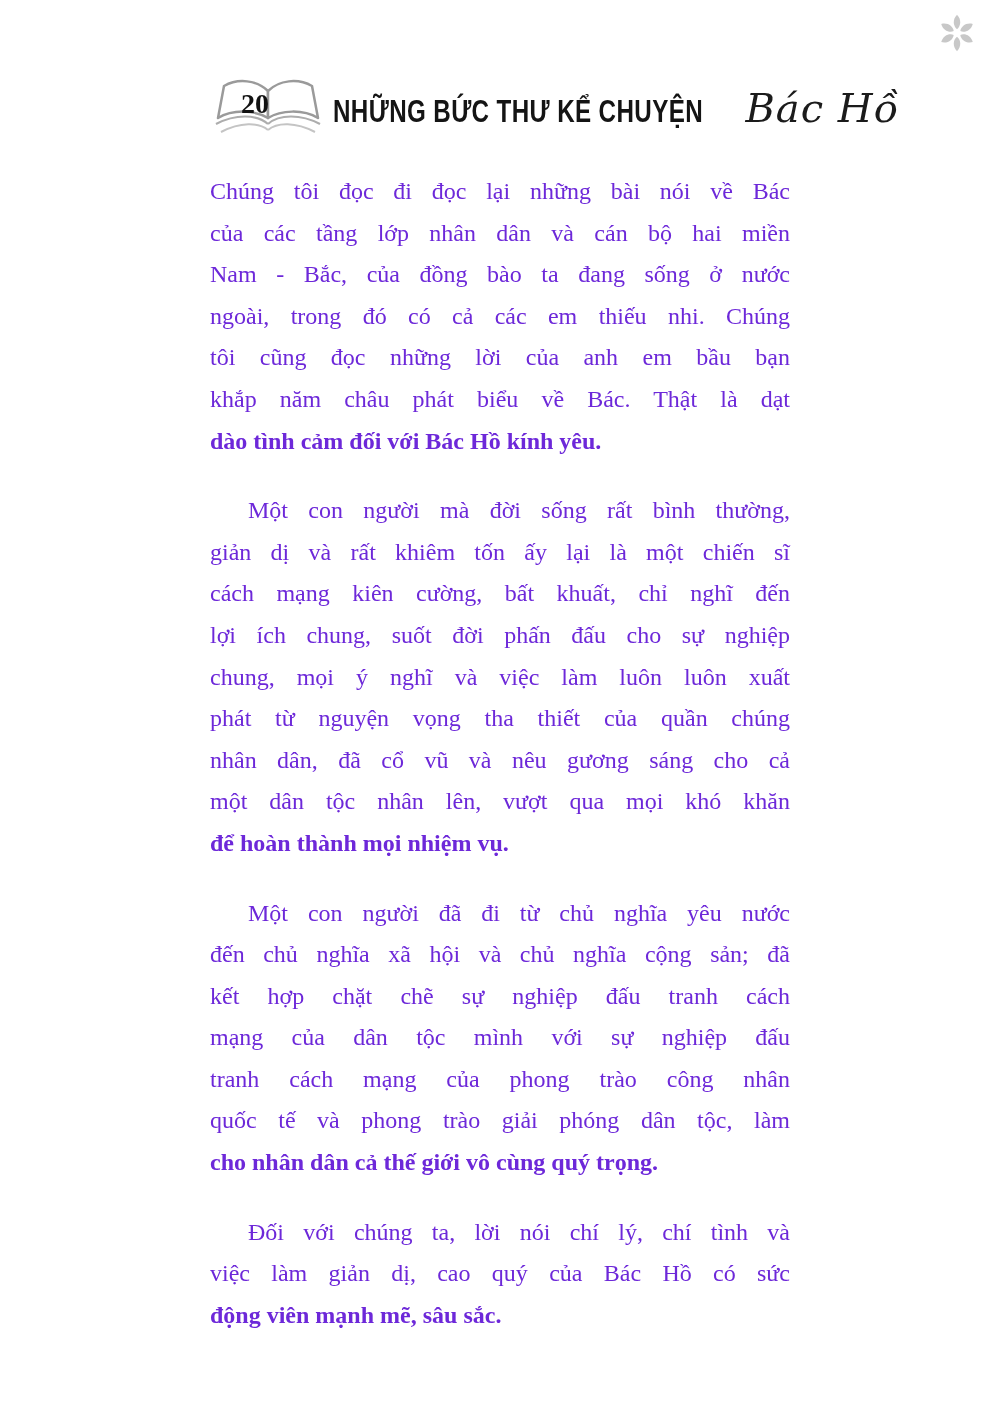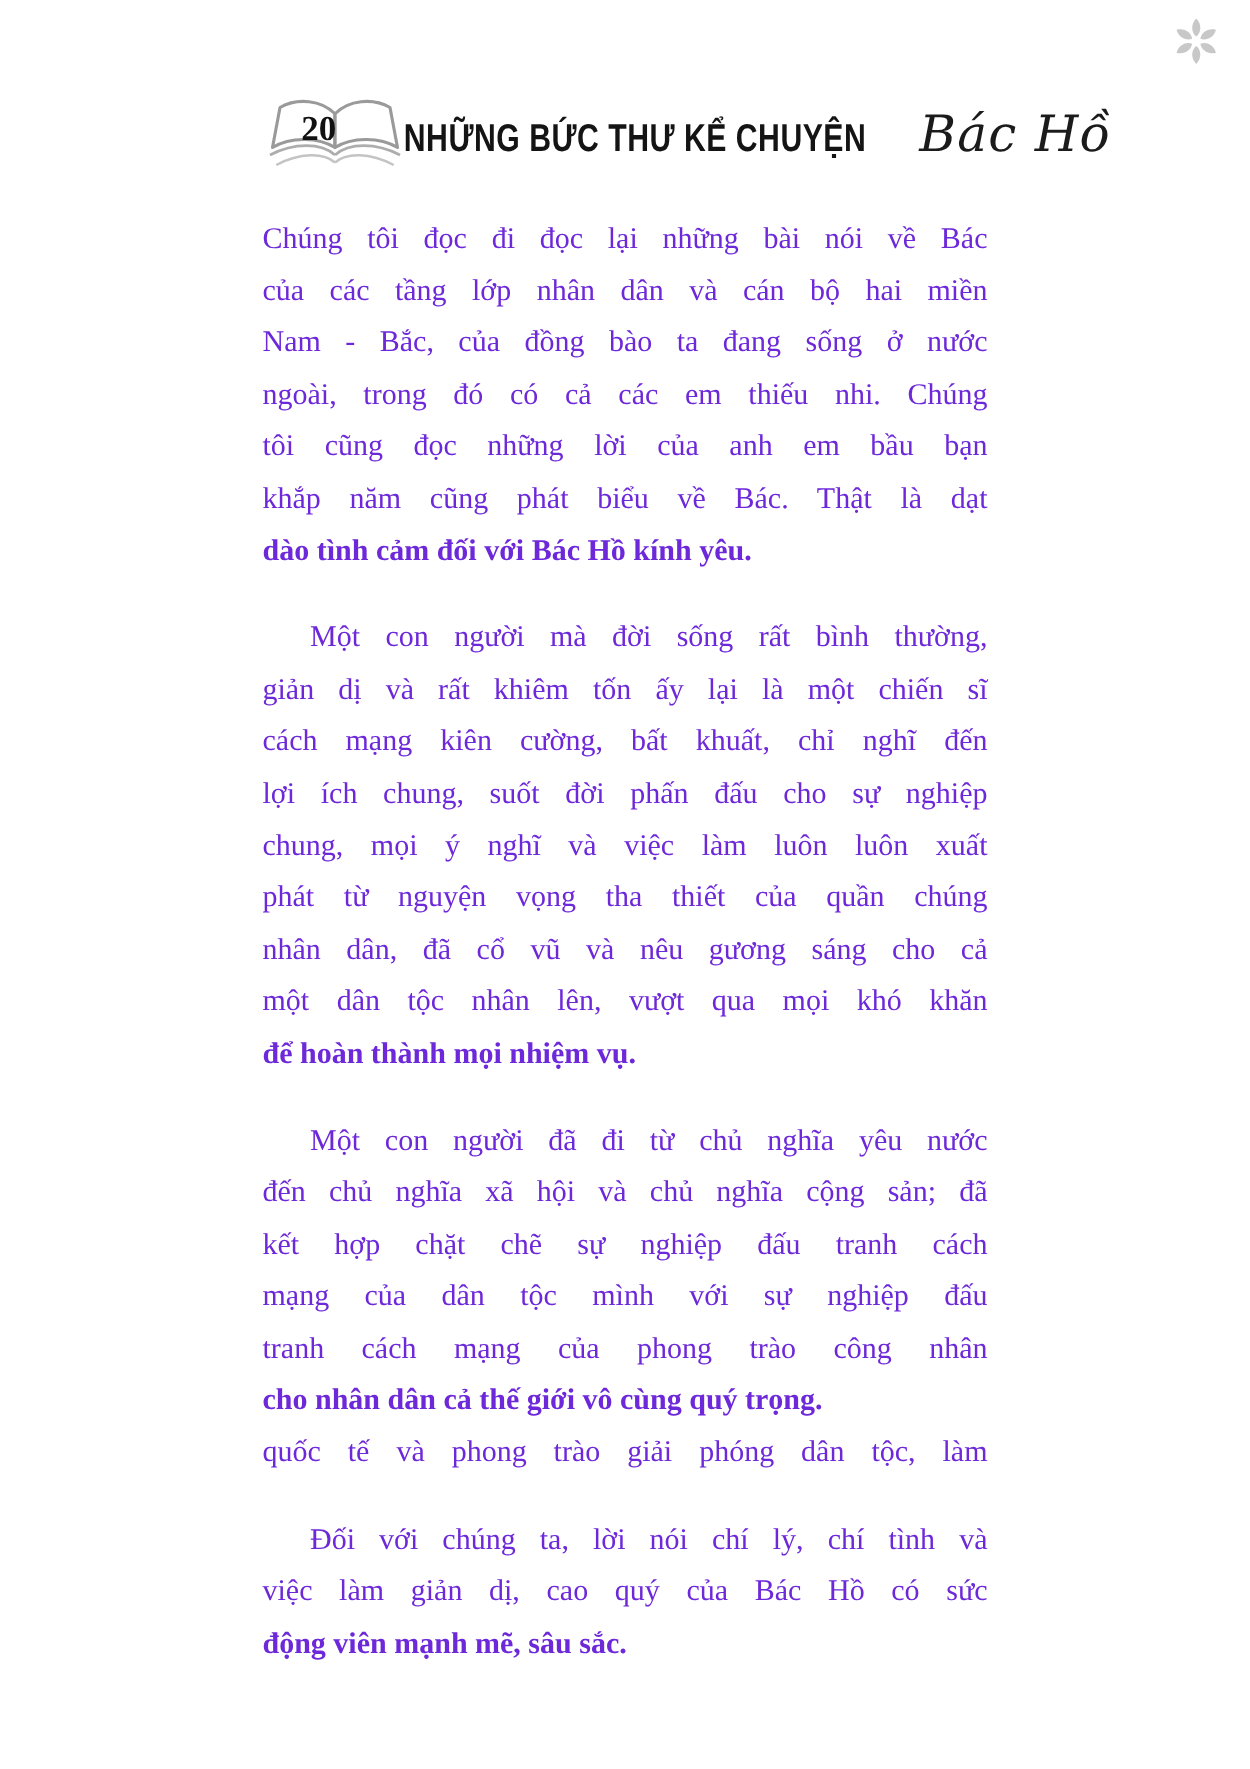--- a/index.html
+++ b/index.html
@@ -48,21 +48,21 @@
     width: 36px;
     text-align: center;
     font-family: "Liberation Serif", "DejaVu Serif", serif;
     font-weight: bold;
     font-size: 28px;
     color: #111111;
   }
   .header-titles {
     display: flex;
     align-items: baseline;
-    margin-left: 0;
+    margin-left: 10px;
     white-space: nowrap;
     text-align: right;
   }
   .series-title {
     display: inline-block;
     font-family: "Liberation Sans", "DejaVu Sans", sans-serif;
     font-weight: bold;
     font-size: 31px;
     letter-spacing: 0.5px;
     color: #141414;
@@ -146,42 +146,42 @@
     </div>
   </div>
 
   <div class="text-block">
       <div class="paragraph">
         <div class="line">Chúng tôi đọc đi đọc lại những bài nói về Bác</div>
         <div class="line">của các tầng lớp nhân dân và cán bộ hai miền</div>
         <div class="line">Nam - Bắc, của đồng bào ta đang sống ở nước</div>
         <div class="line">ngoài, trong đó có cả các em thiếu nhi. Chúng</div>
         <div class="line">tôi cũng đọc những lời của anh em bầu bạn</div>
-        <div class="line">khắp năm cũng phát biểu về Bác. Thật là dạt</div>
+        <div class="line">khắp năm châu phát biểu về Bác. Thật là dạt</div>
         <div class="line last">dào tình cảm đối với Bác Hồ kính yêu.</div>
       </div>
       <div class="paragraph">
         <div class="line indent">Một con người mà đời sống rất bình thường,</div>
         <div class="line">giản dị và rất khiêm tốn ấy lại là một chiến sĩ</div>
         <div class="line">cách mạng kiên cường, bất khuất, chỉ nghĩ đến</div>
         <div class="line">lợi ích chung, suốt đời phấn đấu cho sự nghiệp</div>
         <div class="line">chung, mọi ý nghĩ và việc làm luôn luôn xuất</div>
         <div class="line">phát từ nguyện vọng tha thiết của quần chúng</div>
         <div class="line">nhân dân, đã cổ vũ và nêu gương sáng cho cả</div>
         <div class="line">một dân tộc nhân lên, vượt qua mọi khó khăn</div>
         <div class="line last">để hoàn thành mọi nhiệm vụ.</div>
       </div>
       <div class="paragraph">
         <div class="line indent">Một con người đã đi từ chủ nghĩa yêu nước</div>
         <div class="line">đến chủ nghĩa xã hội và chủ nghĩa cộng sản; đã</div>
         <div class="line">kết hợp chặt chẽ sự nghiệp đấu tranh cách</div>
         <div class="line">mạng của dân tộc mình với sự nghiệp đấu</div>
         <div class="line">tranh cách mạng của phong trào công nhân</div>
+        <div class="line">quốc tế và phong trào giải phóng dân tộc, làm</div>
         <div class="line last">cho nhân dân cả thế giới vô cùng quý trọng.</div>
-        <div class="line">quốc tế và phong trào giải phóng dân tộc, làm</div>
       </div>
       <div class="paragraph">
         <div class="line indent">Đối với chúng ta, lời nói chí lý, chí tình và</div>
         <div class="line">việc làm giản dị, cao quý của Bác Hồ có sức</div>
         <div class="line last">động viên mạnh mẽ, sâu sắc.</div>
       </div>
     </div>
 
 </div>
 

